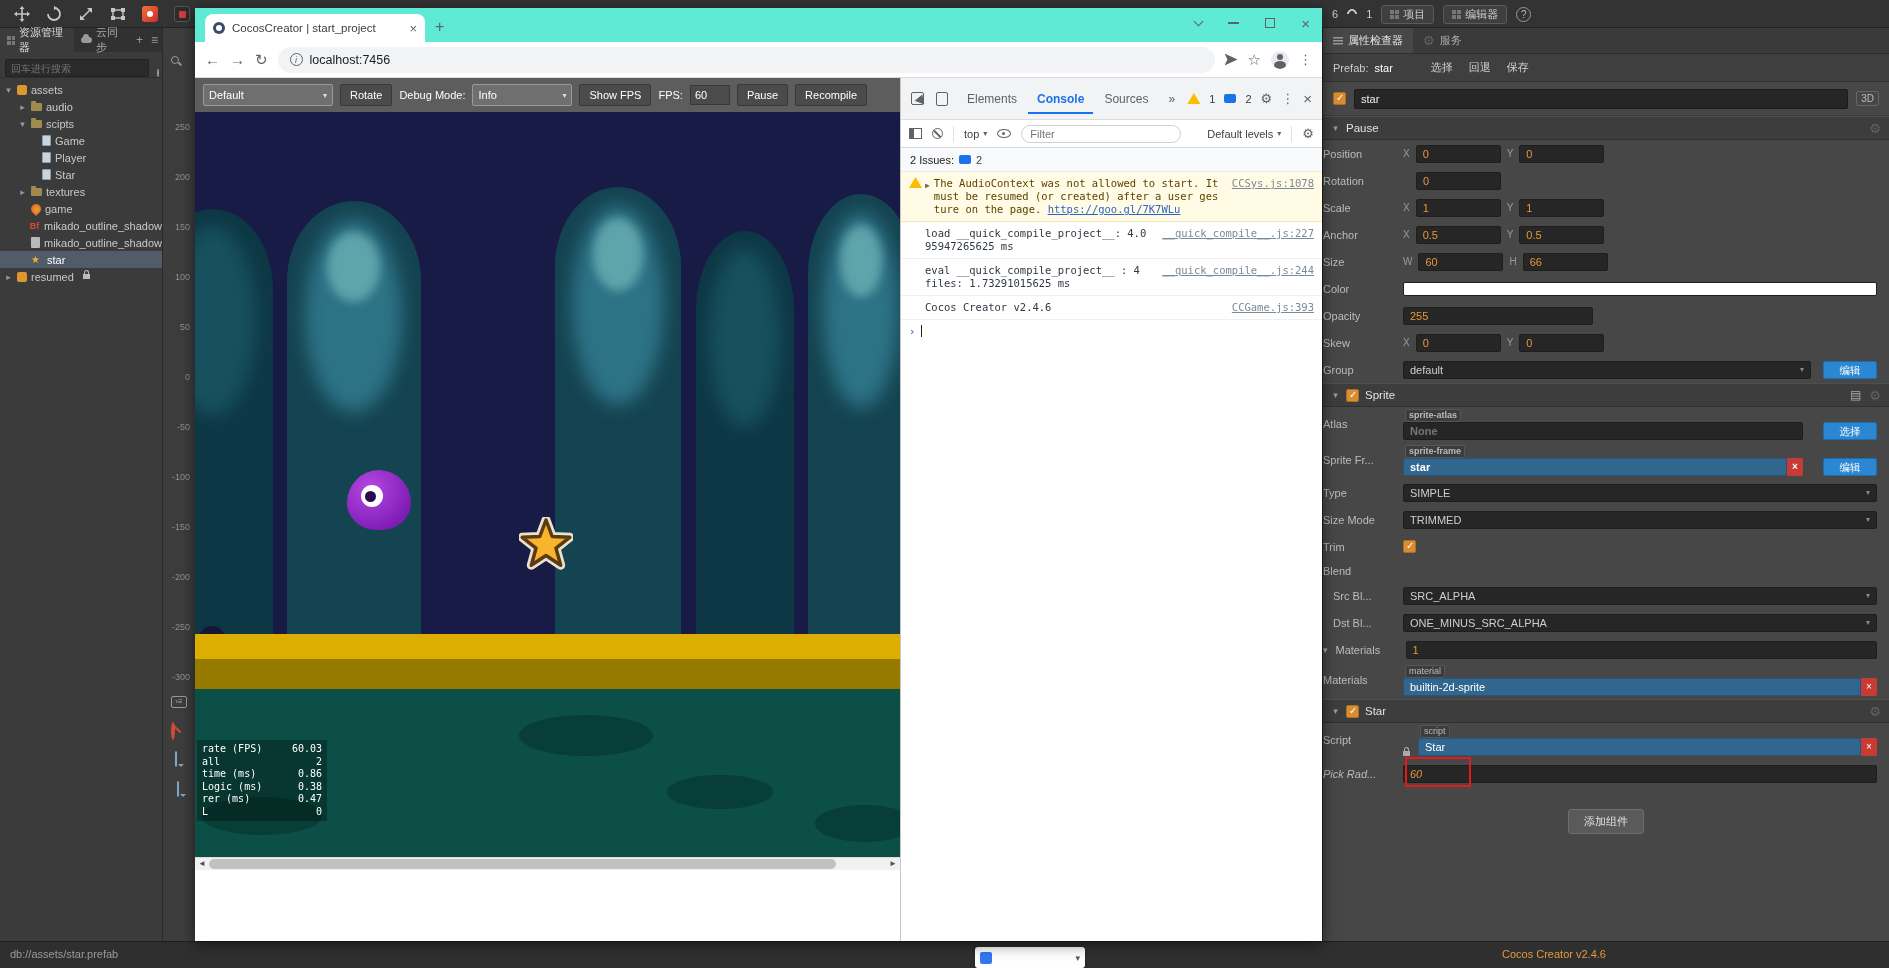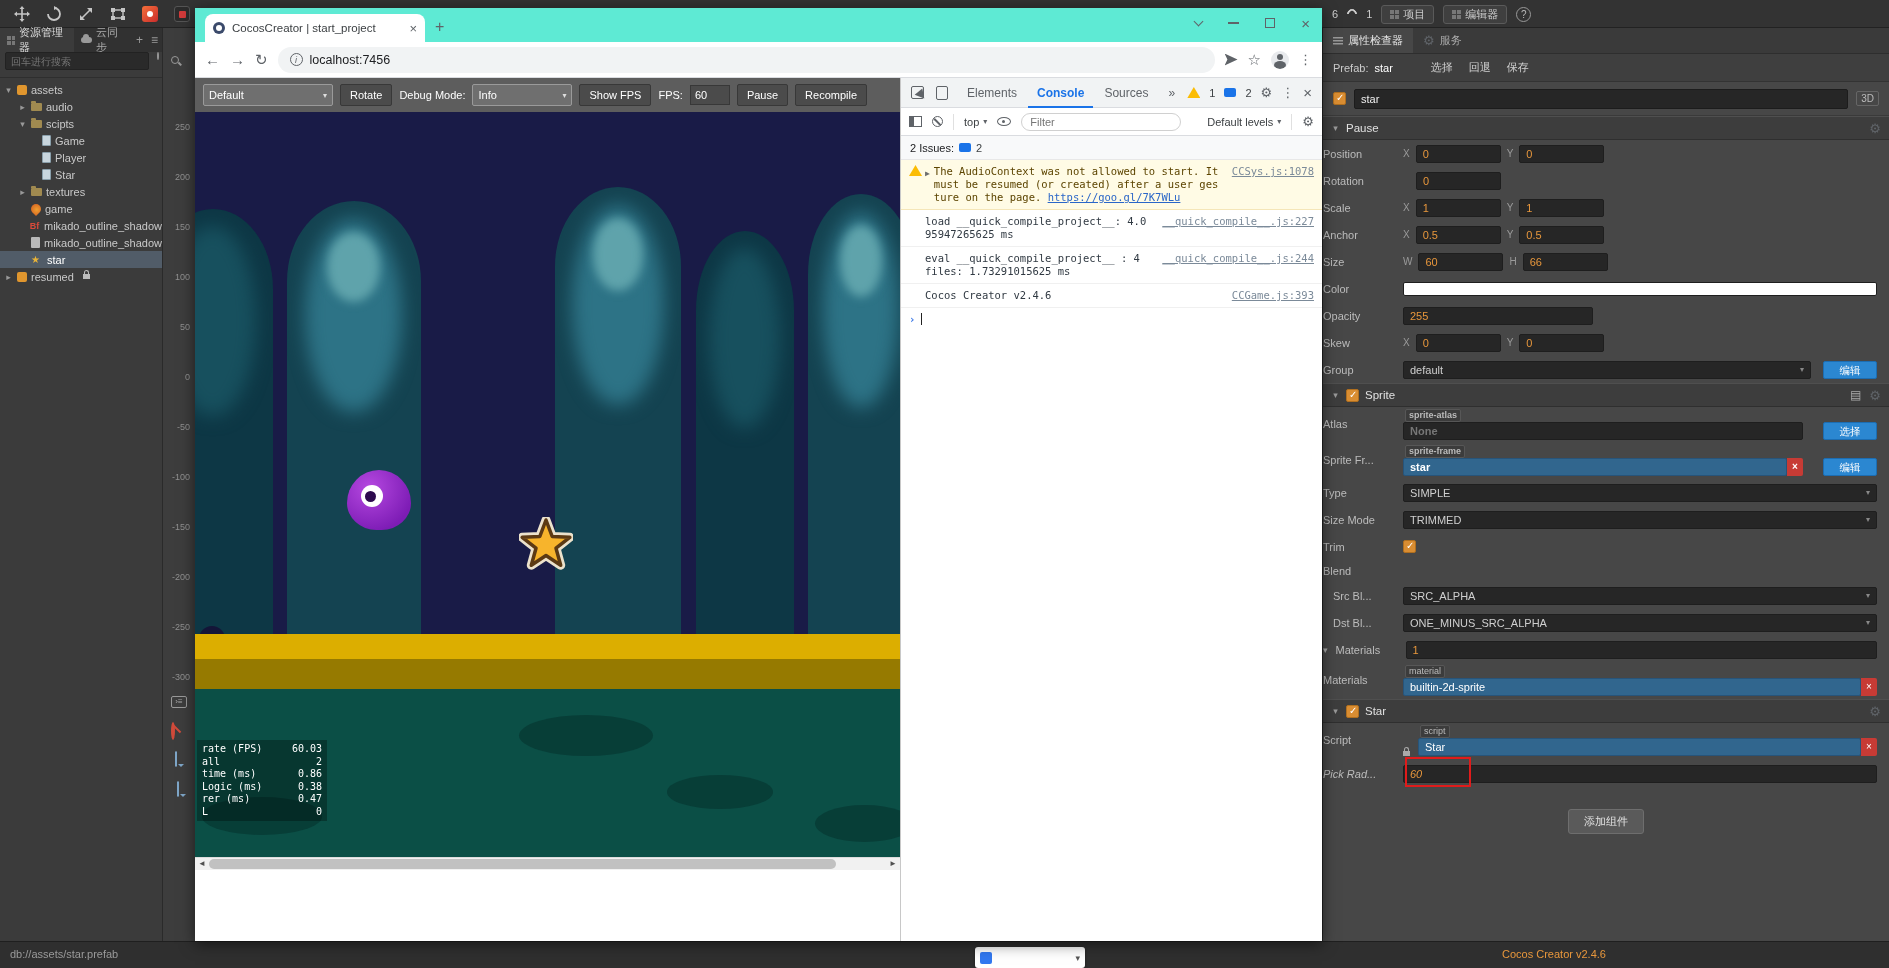--- a/index.html
+++ b/index.html
@@ -25,21 +25,21 @@
 
   
   #left-panel { position:absolute; left:0; top:28px; width:163px; height:913px; background:#3b3b3b; border-right:1px solid #2a2a2a; display:flex; flex-direction:column;}
   .ap-tabs { height:24px; background:#313131; display:flex; align-items:center; font-size:11px; color:#aaa; }
   .ap-tab { display:flex; align-items:center; gap:4px; padding:0 7px; height:100%; }
   .ap-tab.active { background:#3b3b3b; color:#ddd; }
   .cloud { width:12px;height:6px;background:#9a9a9a;border-radius:4px;position:relative;}
   .cloud::before{content:'';position:absolute;left:2px;top:-3px;width:6px;height:6px;border-radius:50%;background:#9a9a9a;}
   .ap-tabs .spacer{flex:1;}
   .ap-ic { color:#999; font-size:12px; padding:0 4px; }
-  .ap-search { height:26px; display:flex; align-items:flex-start; padding:0 5px; gap:8px; border-bottom:1px solid #2e2e2e;}
+  .ap-search { height:26px; display:flex; align-items:flex-end; padding:0 5px; gap:8px; border-bottom:1px solid #2e2e2e;}
   .ap-search input { flex:1; height:18px; background:#2a2a2a; border:1px solid #222; border-radius:2px; color:#999; font-size:10px; padding:0 5px; outline:none;}
   .ic-mag { width:8px;height:8px;border:1.5px solid #999;border-radius:50%;position:relative;}
   .ic-mag::after{content:'';position:absolute;left:6px;top:6px;width:4px;height:1.5px;background:#999;transform:rotate(45deg);}
   .ap-tree { flex:1; padding-top:3px; font-size:11px; color:#c9c9c9; overflow:hidden;}
   .trow { height:17px; display:flex; align-items:center; gap:4px; white-space:nowrap;}
   .trow.sel { background:#515c68; color:#fff; }
   .d0{padding-left:4px;} .d1{padding-left:18px;} .d2{padding-left:42px;}
   .caret { width:9px; color:#999; font-size:9px; text-align:center;}
   .ic-box { width:10px;height:10px;background:#e0962e;border-radius:2px;}
   .ic-folder { width:11px;height:8px;background:#a08a50;border-radius:1px;position:relative;}
@@ -120,21 +120,21 @@
   #stats { position:absolute; left:2px; bottom:36px; width:130px; background:rgba(0,0,0,.3); padding:3px 5px;
            font-family:"DejaVu Sans Mono", monospace; font-size:10px; color:#fff; }
   #stats .srow { display:flex; justify-content:space-between; height:12.5px; }
   .hscroll { height:13px; background:#f1f1f1; border-top:1px solid #dcdcdc; position:relative; }
   .hs-arrow { position:absolute; top:0; width:14px; height:12px; color:#505050; font-size:8px; text-align:center; line-height:12px; background:#f1f1f1;}
   .hs-thumb { position:absolute; left:14px; right:64px; top:1px; height:10px; background:#c1c1c1; border-radius:5px;}
   .pagefill { flex:1; background:#fff; }
 
   
   #devtools { flex:1; background:#fff; border-left:1px solid #c8c8c8; display:flex; flex-direction:column; min-width:0;}
-  .dt-tabs { height:30px; background:#f1f3f4; border-bottom:1px solid #dadce0; display:flex; align-items:center; gap:2px; padding:0 6px; color:#5f6368;}
+  .dt-tabs { height:42px; background:#f1f3f4; border-bottom:1px solid #dadce0; display:flex; align-items:center; gap:2px; padding:0 6px; color:#5f6368;}
   .ic-inspect { width:13px;height:13px;border:1.5px solid #5f6368;border-radius:2px;position:relative;margin:0 4px;}
   .ic-inspect::after{content:'';position:absolute;right:-5px;bottom:-6px;border:5px solid transparent;border-top:9px solid #5f6368;transform:rotate(-40deg);}
   .ic-device { width:12px;height:14px;border:1.5px solid #5f6368;border-radius:2px;margin:0 8px 0 6px;}
   .dt-tab { padding:0 9px; height:30px; line-height:30px; font-size:12px; color:#5f6368;}
   .dt-tab.active { color:#1a73e8; border-bottom:2px solid #1a73e8; font-weight:bold;}
   .dt-right { margin-left:auto; display:flex; align-items:center; gap:9px; padding-right:4px;}
   .tri-warn { width:13px;height:11px;background:#fbbc04;clip-path:polygon(50% 0,100% 100%,0 100%);}
   .bub-msg { width:12px;height:9px;background:#1a73e8;border-radius:2px;position:relative;}
   .bub-msg::after{content:'';position:absolute;left:2px;bottom:-3px;border:3px solid transparent;border-top-color:#1a73e8;}
   .cnt { font-size:11px; color:#3c4043; }

